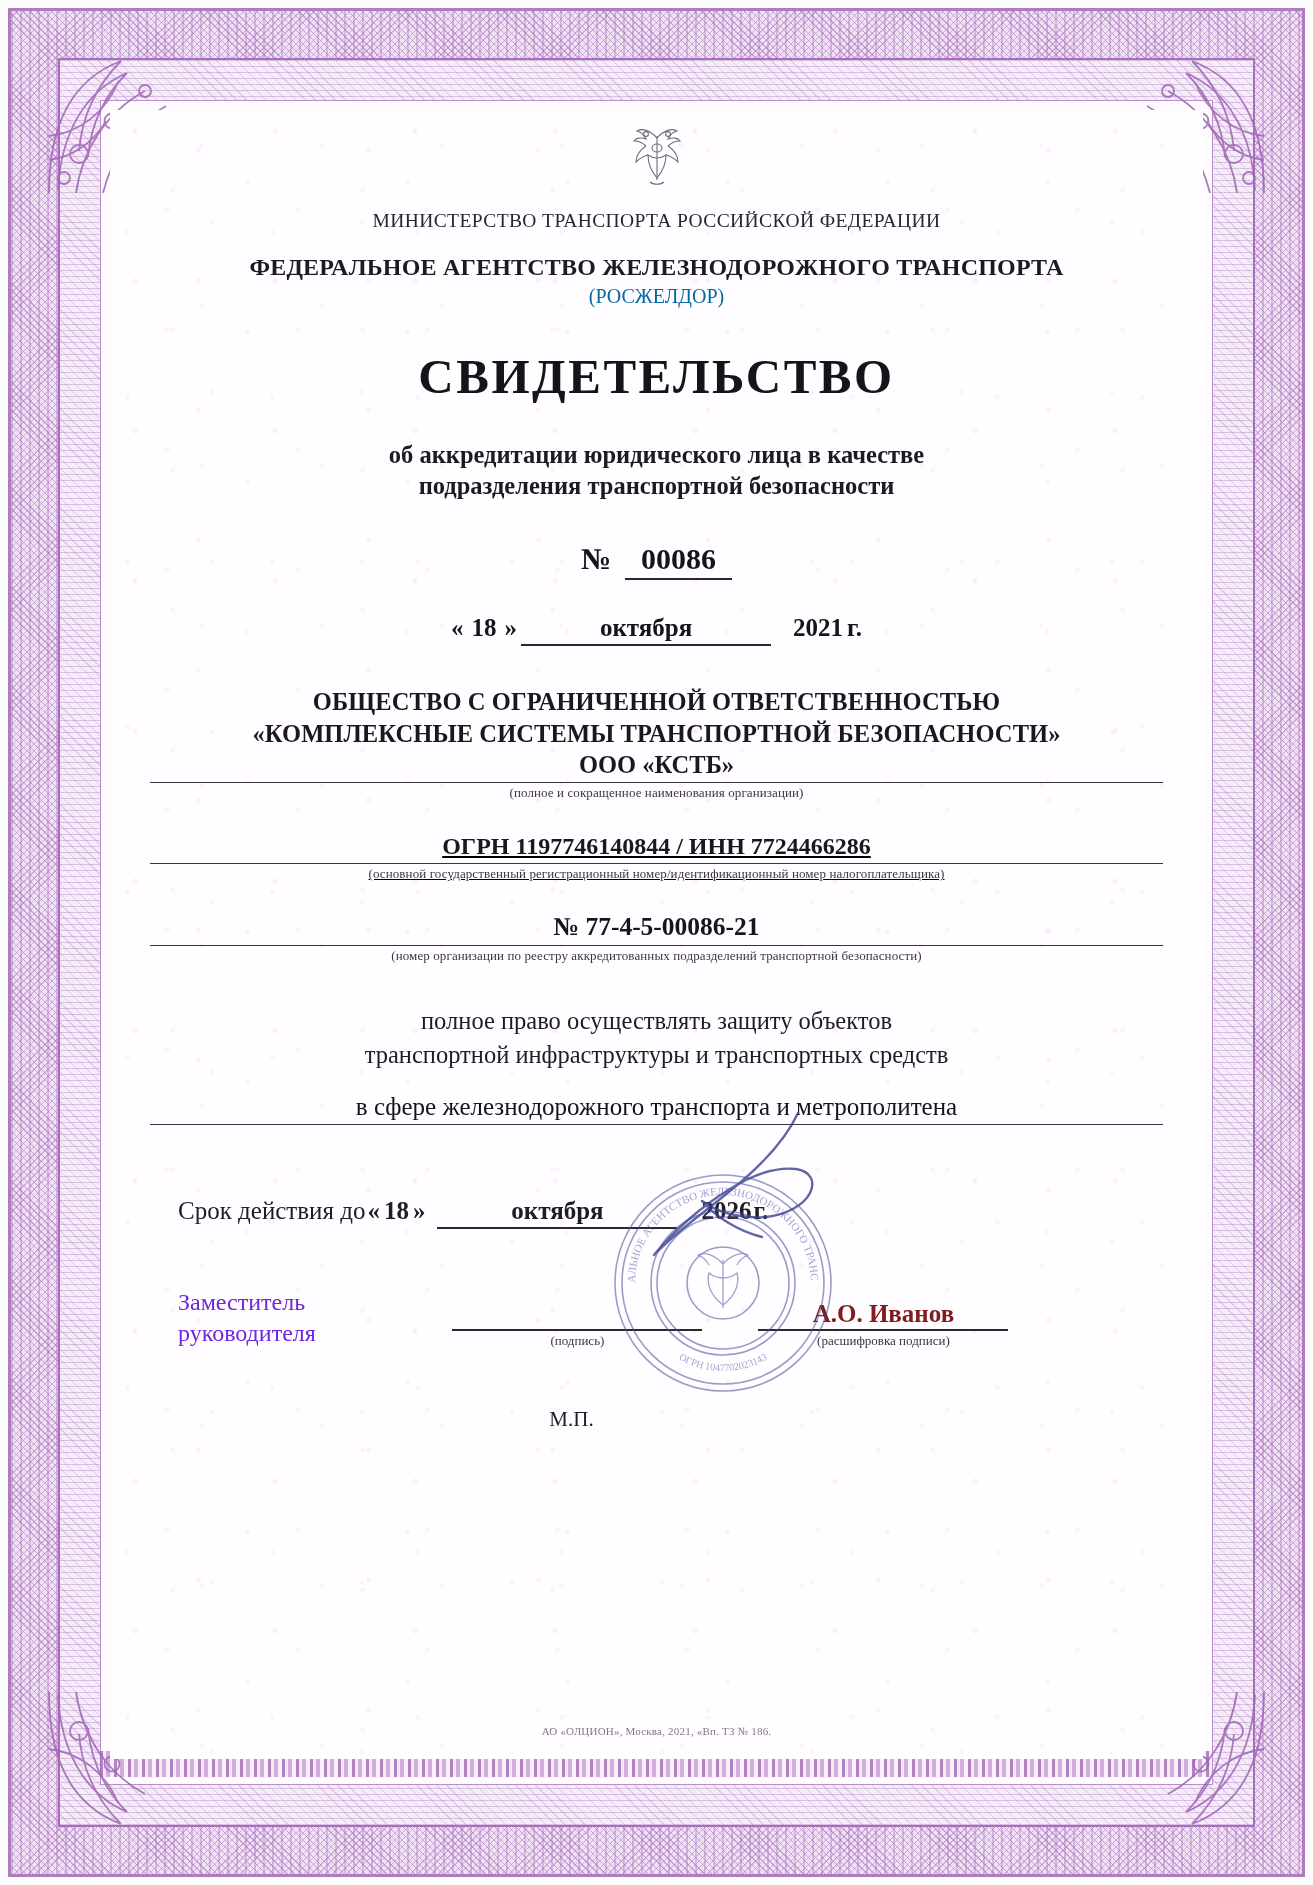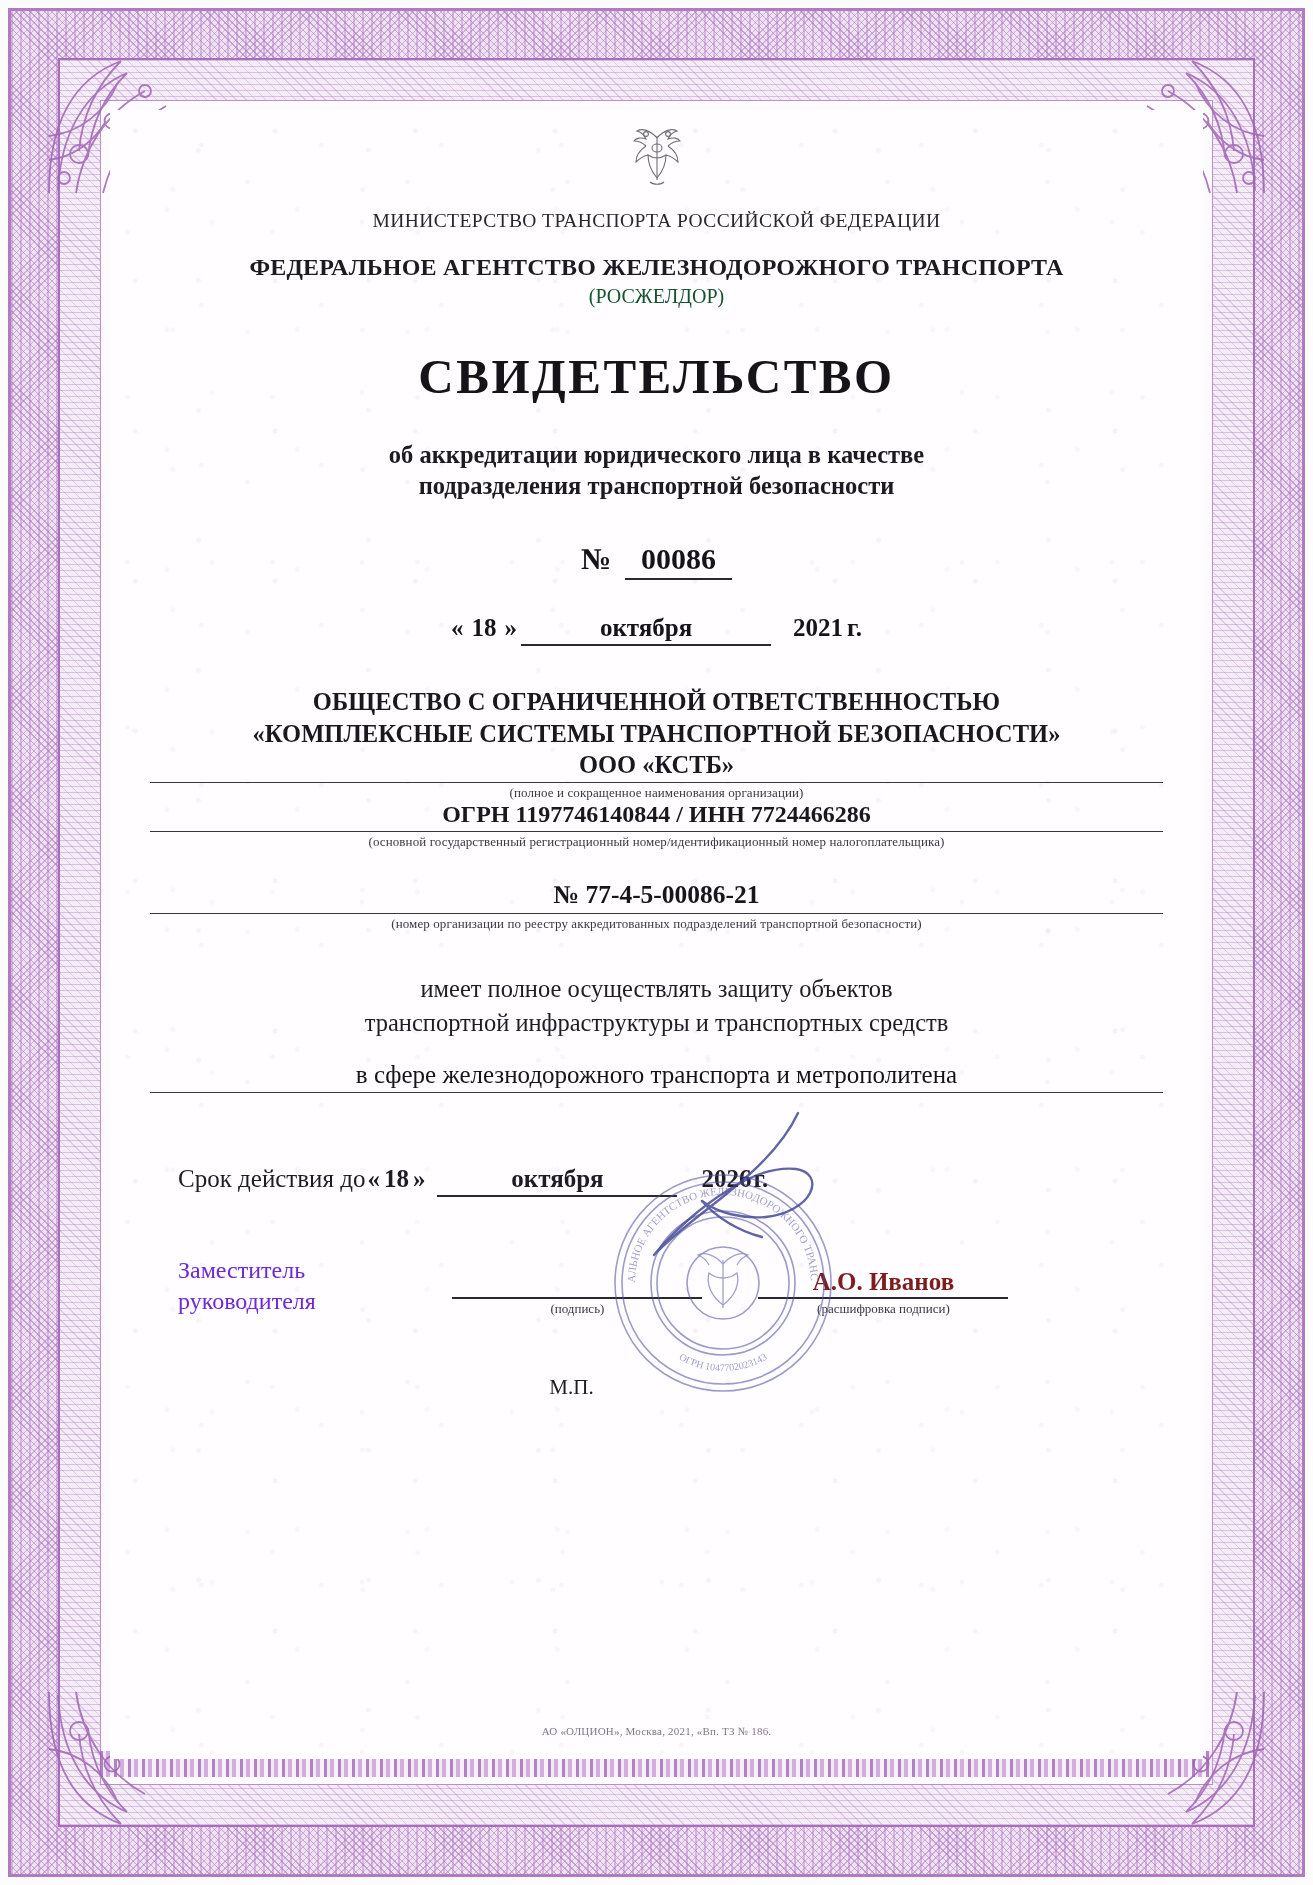--- a/index.html
+++ b/index.html
@@ -98,21 +98,21 @@
 
   .ministry{
     font-size:19.5px;letter-spacing:.4px;color:#2a2630;
     margin-top:16px;
   }
   .agency{
     font-size:24px;font-weight:bold;color:#1d1a22;
     margin-top:22px;letter-spacing:.2px;
   }
   .agency-abbr{
-    font-size:20px;color:#14532d;margin-top:4px;
+    font-size:20px;color:#0369a1;margin-top:4px;
   }
   .doc-title{
     font-size:49px;font-weight:bold;letter-spacing:2.5px;
     color:#171419;margin-top:40px;
   }
   .doc-sub{
     font-size:24.5px;font-weight:bold;color:#1d1a22;
     line-height:1.28;margin-top:34px;
   }
 
@@ -141,21 +141,21 @@
     font-size:24.5px;font-weight:bold;color:#1a171f;margin-top:2px;
   }
   .rule{
     height:0;border-bottom:1.6px solid #3a3440;margin:3px auto 0;
     width:100%;
   }
   .caption{
     font-size:13px;color:#3c3644;margin-top:2px;letter-spacing:.1px;
   }
 
-  .reg-block{}
+  .reg-block{margin-top:32px;text-decoration:underline;}
   .reg-value{font-size:24px;font-weight:bold;color:#1a171f;}
 
   .num2-block{margin-top:30px;}
   .num2-value{font-size:25.5px;font-weight:bold;color:#18151d;}
 
   .rights{
     margin-top:40px;font-size:24.5px;color:#1f1c25;line-height:1.36;
   }
   .scope-block{margin-top:22px;}
   .scope{
@@ -344,21 +344,21 @@
       <div class="num2-block">
         <div class="num2-value">
           <span>№</span>
           <span>77-4-5-00086-21</span>
         </div>
         <div class="rule"></div>
         <div class="caption">(номер организации по реестру аккредитованных подразделений транспортной безопасности)</div>
       </div>
 
       <div class="rights">
-        <div>имеет полное осуществлять защиту объектов</div>
+        <div>полное право осуществлять защиту объектов</div>
         <div>транспортной инфраструктуры и транспортных средств</div>
       </div>
 
       <div class="scope-block">
         <div class="scope">в сфере железнодорожного транспорта и метрополитена</div>
         <div class="rule"></div>
       </div>
 
       <div class="valid">
         <span class="lbl">Срок действия до</span>

